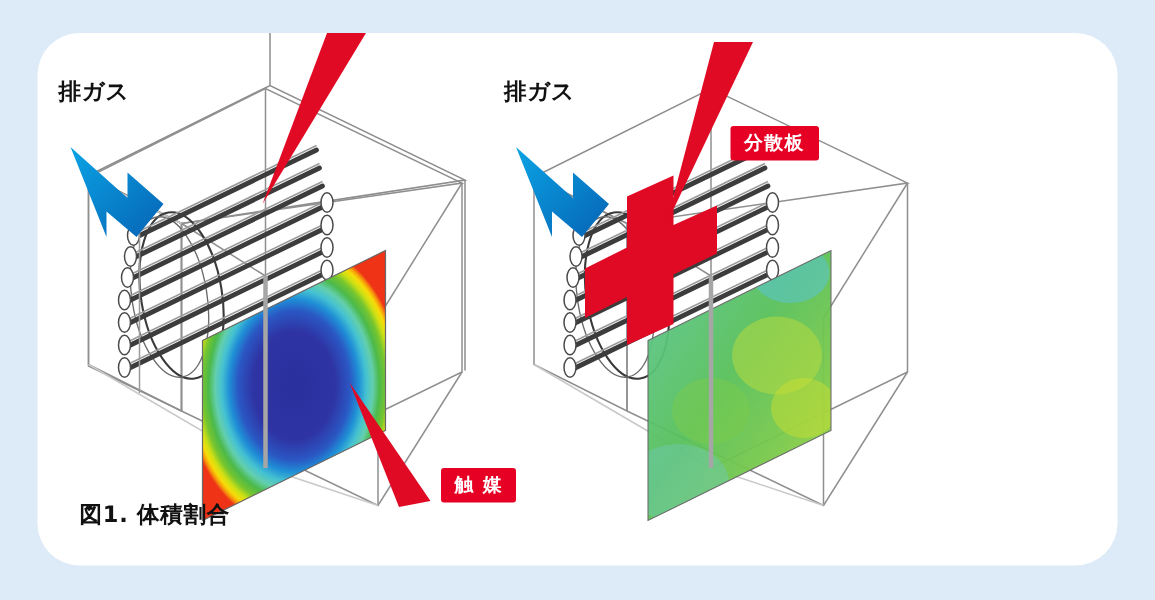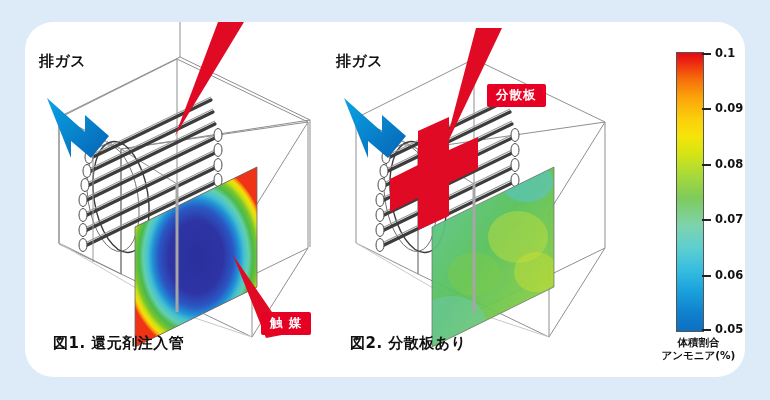--- a/index.html
+++ b/index.html
@@ -194,21 +194,21 @@
         <polygon points="22,78 60,112 60,95 84,116 66,138 46,121 46,138" fill="url(#arrowBlue1)" transform="translate(0,-2)"></polygon>
       </g>
 
       <polygon points="193,0 219,0 150,114" fill="#e00a24"></polygon>
 
       <polygon points="208,233 262,312 241,316" fill="#e00a24"></polygon>
     </svg>
 
     <div class="gaslabel" style="left:14px;top:30px;">排ガス</div>
 
-    <div class="cap" style="left:28px;bottom:24px;">図1. 還元剤注入管</div>
+    <div class="cap" style="left:28px;bottom:24px;">図1. 体積割合</div>
   </div>
 
   <div class="fig" id="fig-right" style="left:322px;top:22px;">
     <svg width="330" height="355" viewBox="0 0 330 355">
       <defs>
         <linearGradient id="arrowBlue2" x1="0" y1="0" x2="1" y2="1">
           <stop offset="0" stop-color="#0aa3e4"></stop>
           <stop offset="1" stop-color="#0664b5"></stop>
         </linearGradient>
         <linearGradient id="greenPlane" x1="0" y1="0" x2="1" y2="1">
@@ -310,48 +310,21 @@
 
       <g>
         <polygon points="22,78 60,112 60,95 84,116 66,138 46,121 46,138" fill="url(#arrowBlue2)" transform="translate(0,-2)"></polygon>
       </g>
 
       <polygon points="154,6 180,6 122,128" fill="#e00a24"></polygon>
     </svg>
 
     <div class="gaslabel" style="left:14px;top:30px;">排ガス</div>
 
-    <div class="cap" style="left:28px;bottom:24px;">図2. 分散板あり</div>
   </div>
 
 
-  <div class="callout" style="left:261px;top:312px;text-align:right;">触 媒</div>
+  <div class="callout" style="left:294px;top:312px;text-align:right;">触 媒</div>
 
   <div class="callout" style="left:487px;top:40px;margin-top:44px;">分散板</div>
 
-  <div class="cbar-wrap">
-    <div class="cbar"></div>
-
-    <div class="tick" style="top:25px;"></div>
-    <div class="ticklab" style="top:18px;">0.1</div>
-
-    <div class="tick" style="top:80px;"></div>
-    <div class="ticklab" style="top:73px;">0.09</div>
-
-    <div class="tick" style="top:136px;"></div>
-    <div class="ticklab" style="top:129px;">0.08</div>
-
-    <div class="tick" style="top:191px;"></div>
-    <div class="ticklab" style="top:184px;">0.07</div>
-
-    <div class="tick" style="top:247px;"></div>
-    <div class="ticklab" style="top:240px;">0.06</div>
-
-    <div class="tick" style="top:301px;"></div>
-    <div class="ticklab" style="top:294px;">0.05</div>
-
-    <div class="cbar-title">
-      <span>体積割合</span>
-      <span>アンモニア(%)</span>
-    </div>
-  </div>
 
 </div>
 
 </body></html>

